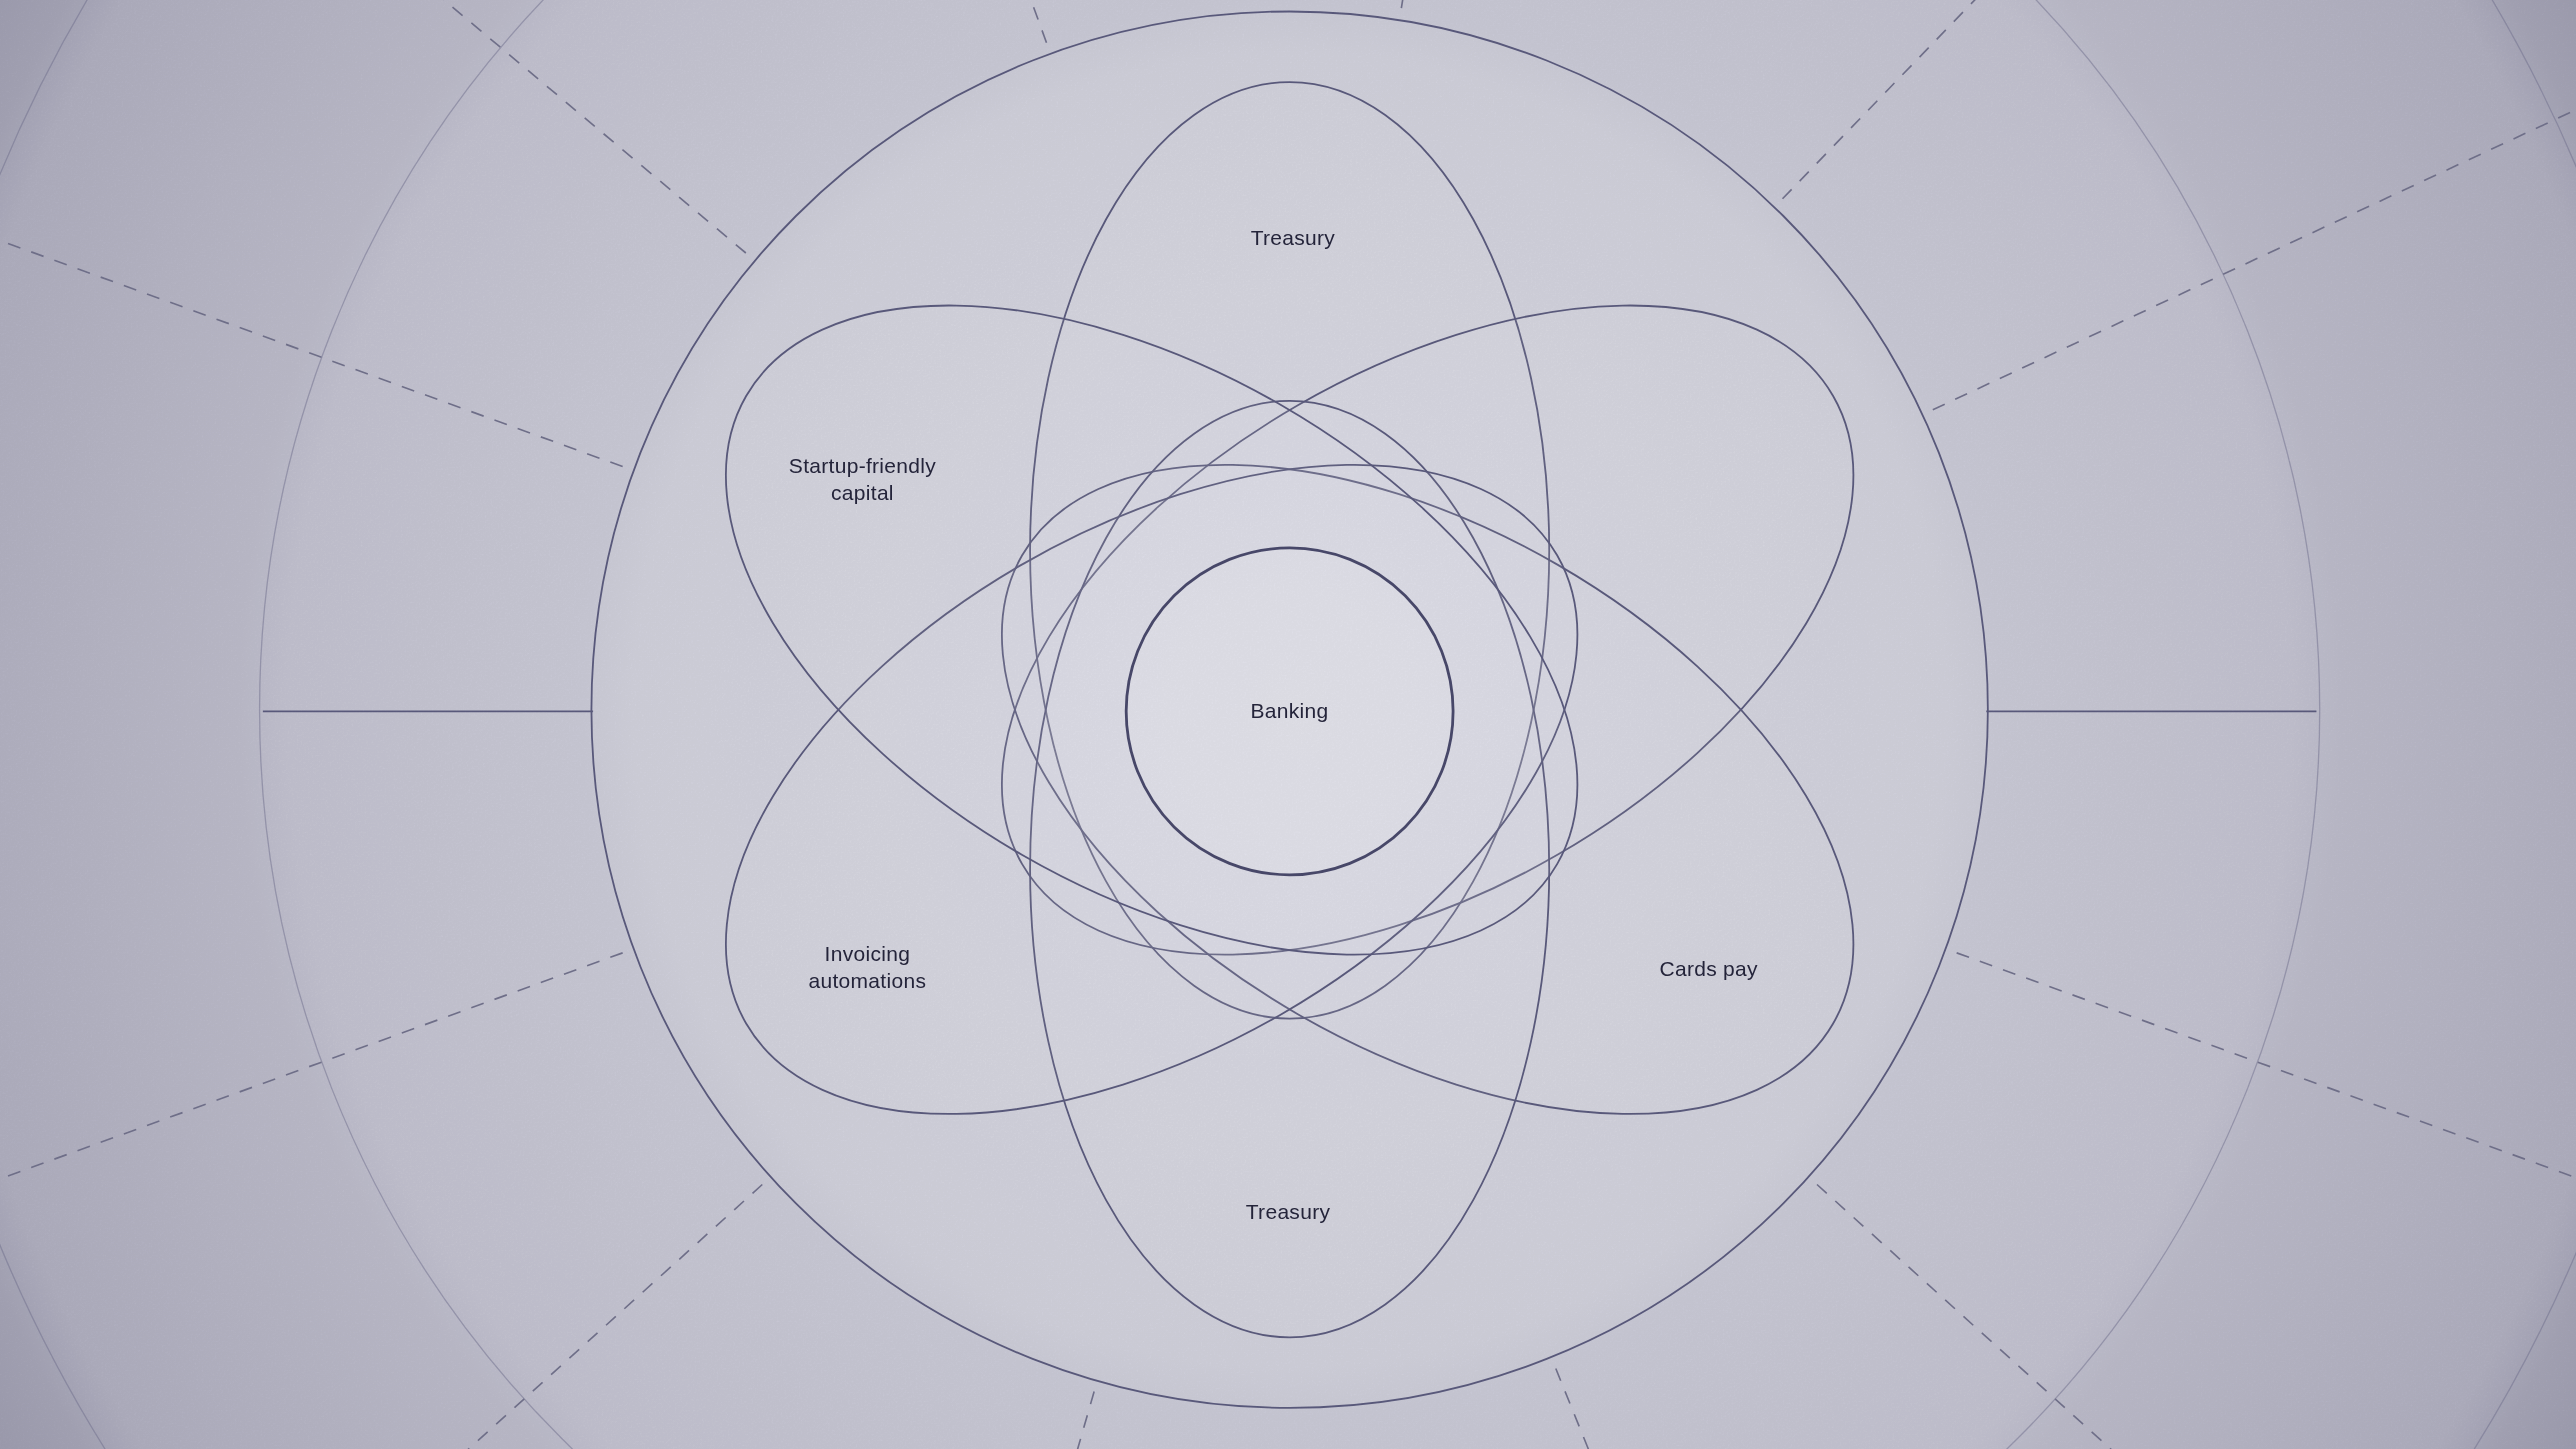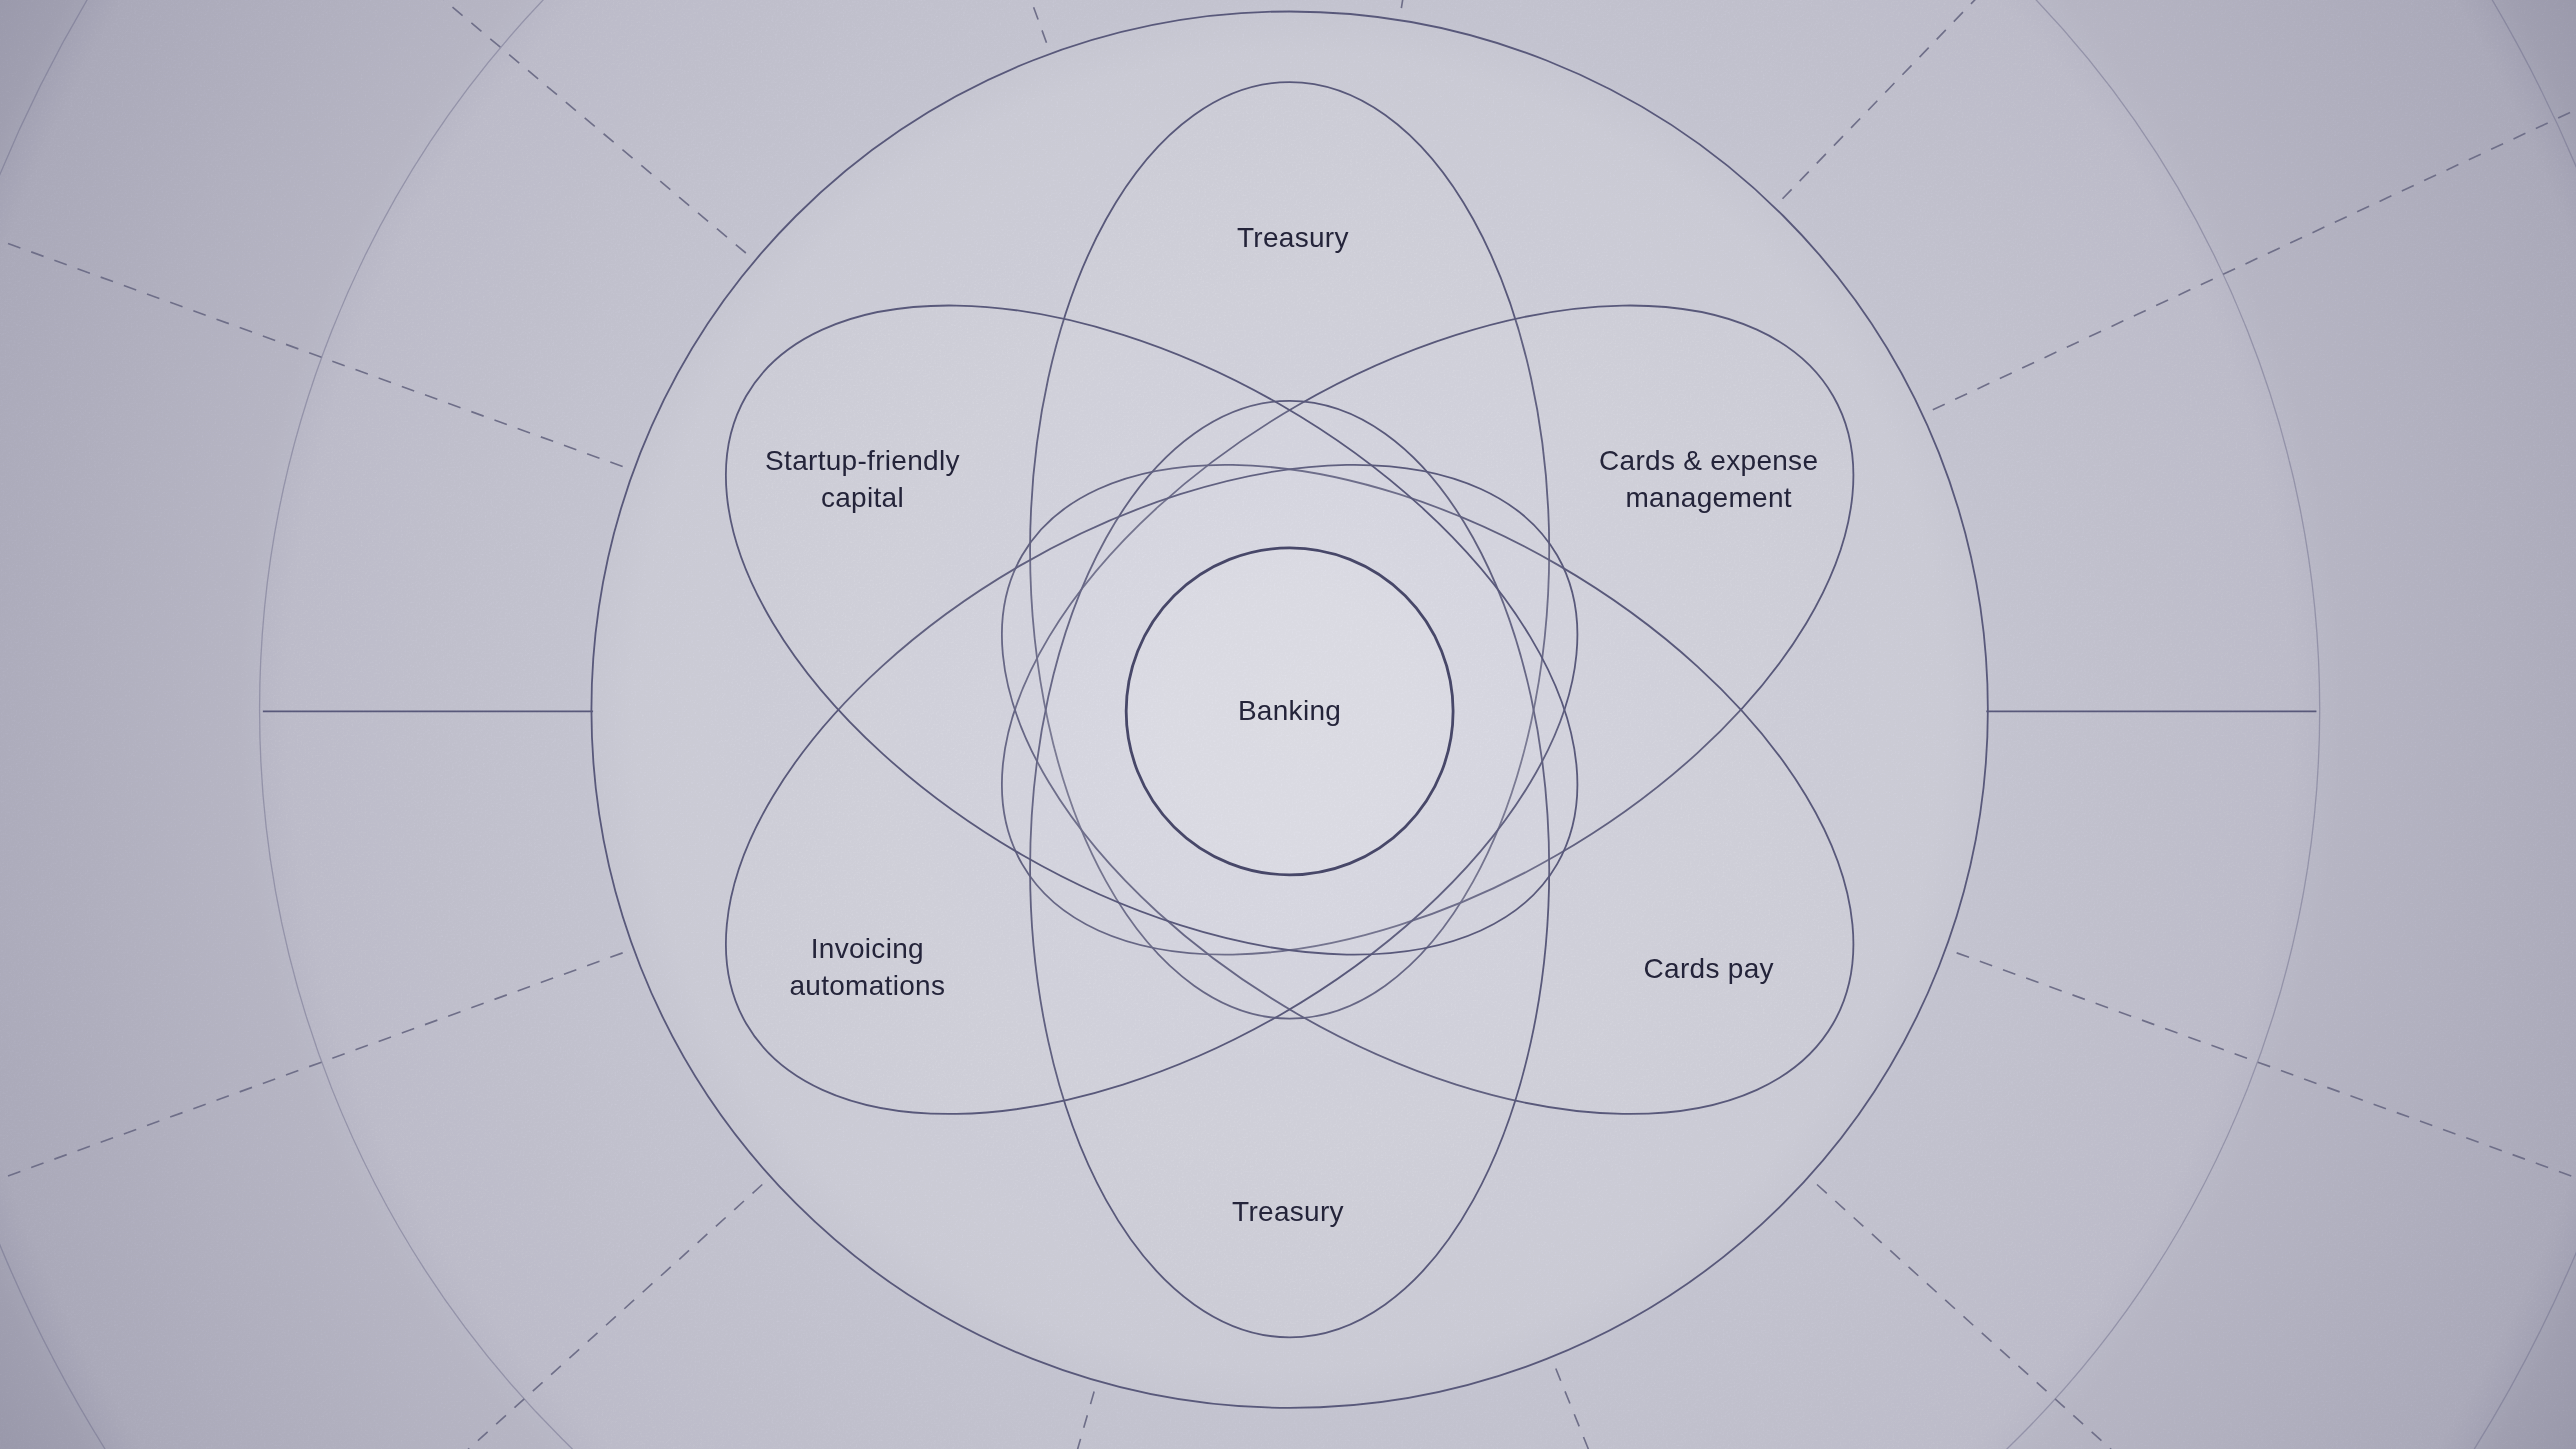--- a/index.html
+++ b/index.html
@@ -19,21 +19,21 @@
     inset: 0;
     width: 100%;
     height: 100%;
     display: block;
   }
   .label {
     position: absolute;
     transform: translate(-50%, -50%);
     text-align: center;
     color: #24243a;
-    font-size: 28px;
+    font-size: 21px;
     font-weight: 500;
     letter-spacing: 0.3px;
     line-height: 1.32;
     white-space: nowrap;
     user-select: none;
   }
   .label span { display: block; }
 </style>
 </head>
 <body>
@@ -97,24 +97,20 @@
 
     <circle cx="785" cy="433" r="99.5" fill="rgba(255,255,255,0.10)" stroke="#4b4b6e" stroke-width="1.7"></circle>
 
     <rect x="0" y="0" width="1568" height="882" filter="url(#grain)" opacity="0.045"></rect>
   </svg>
 
   <div class="label" style="left:50.19%; top:16.44%">
     <span>Treasury</span>
   </div>
 
-  <div class="label" style="left:66.33%; top:33.11%">
-    <span>Cards &amp; expense</span>
-    <span>management</span>
-  </div>
 
   <div class="label" style="left:66.33%; top:66.89%">
     <span>Cards pay</span>
   </div>
 
   <div class="label" style="left:50.0%; top:83.67%">
     <span>Treasury</span>
   </div>
 
   <div class="label" style="left:33.67%; top:66.78%">

